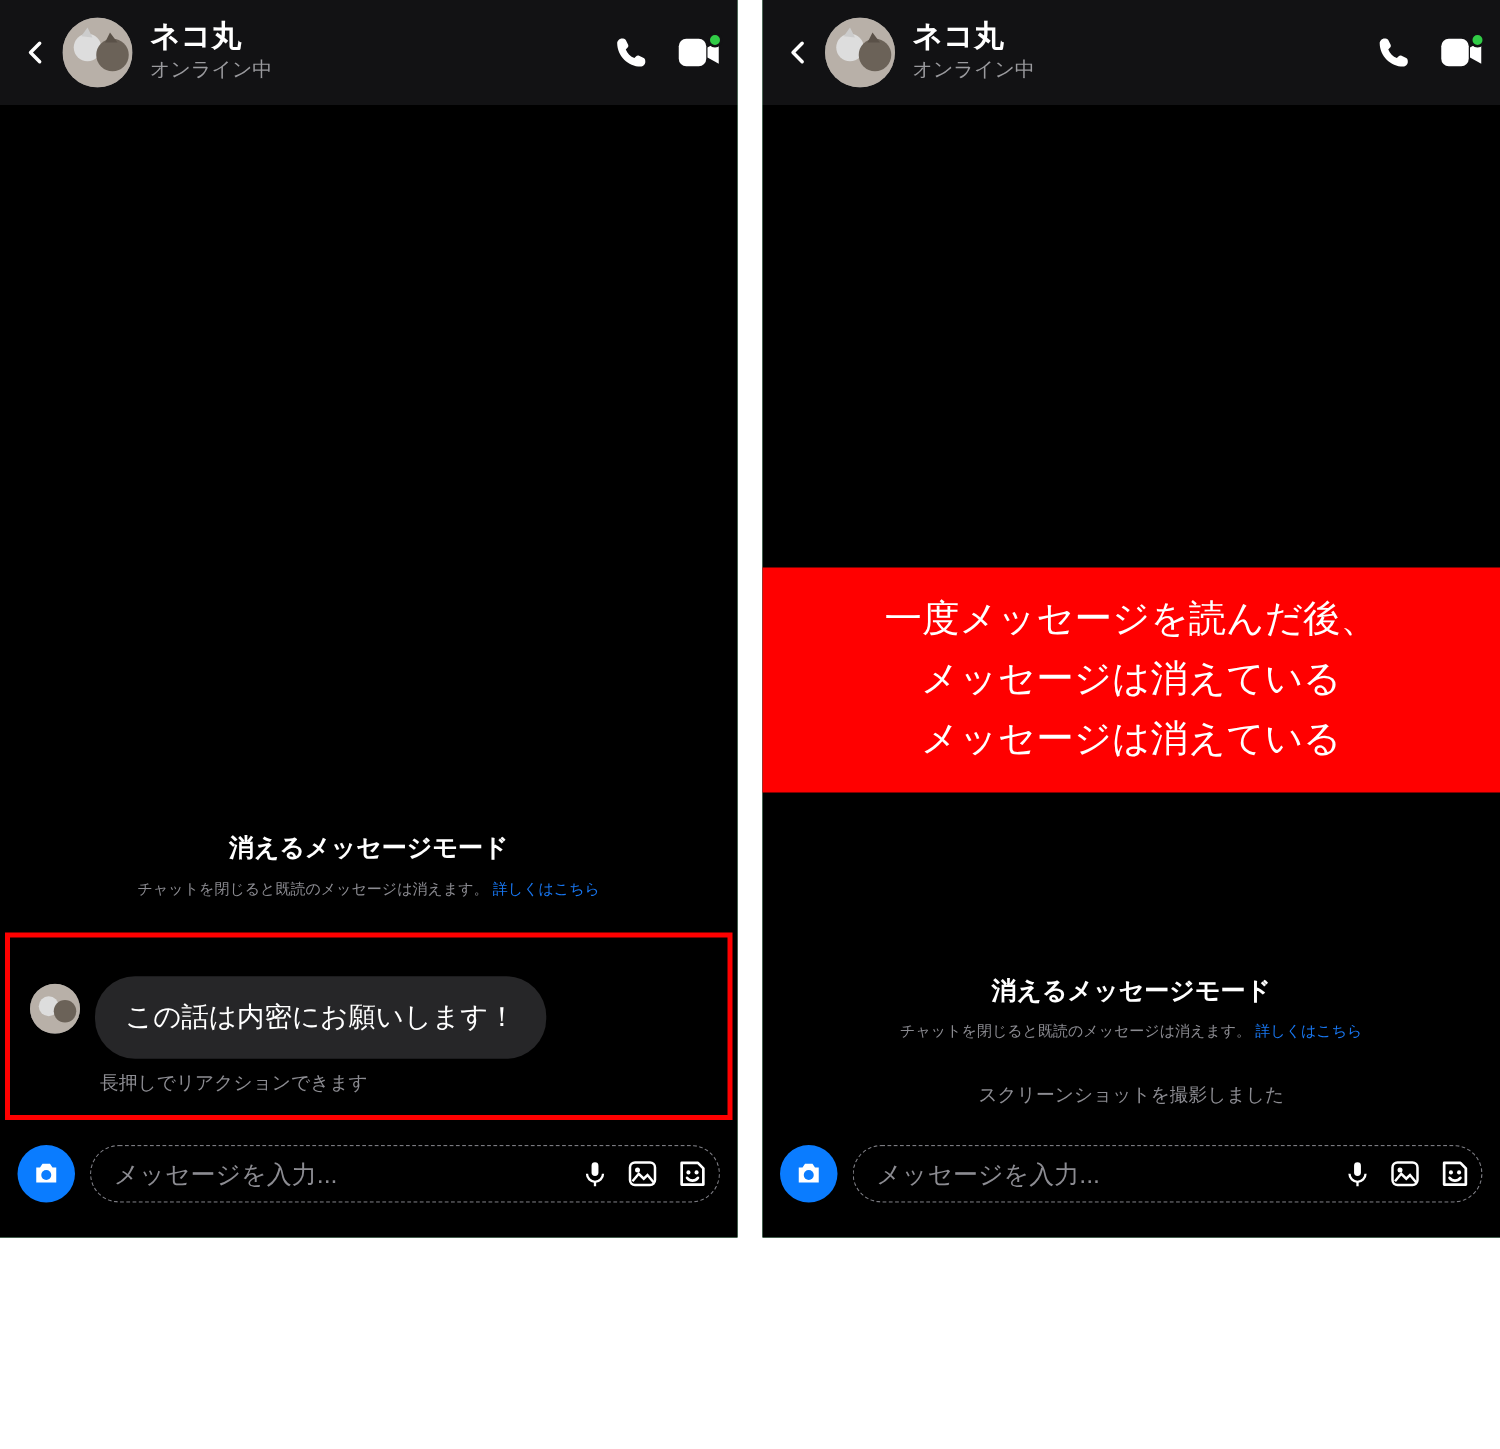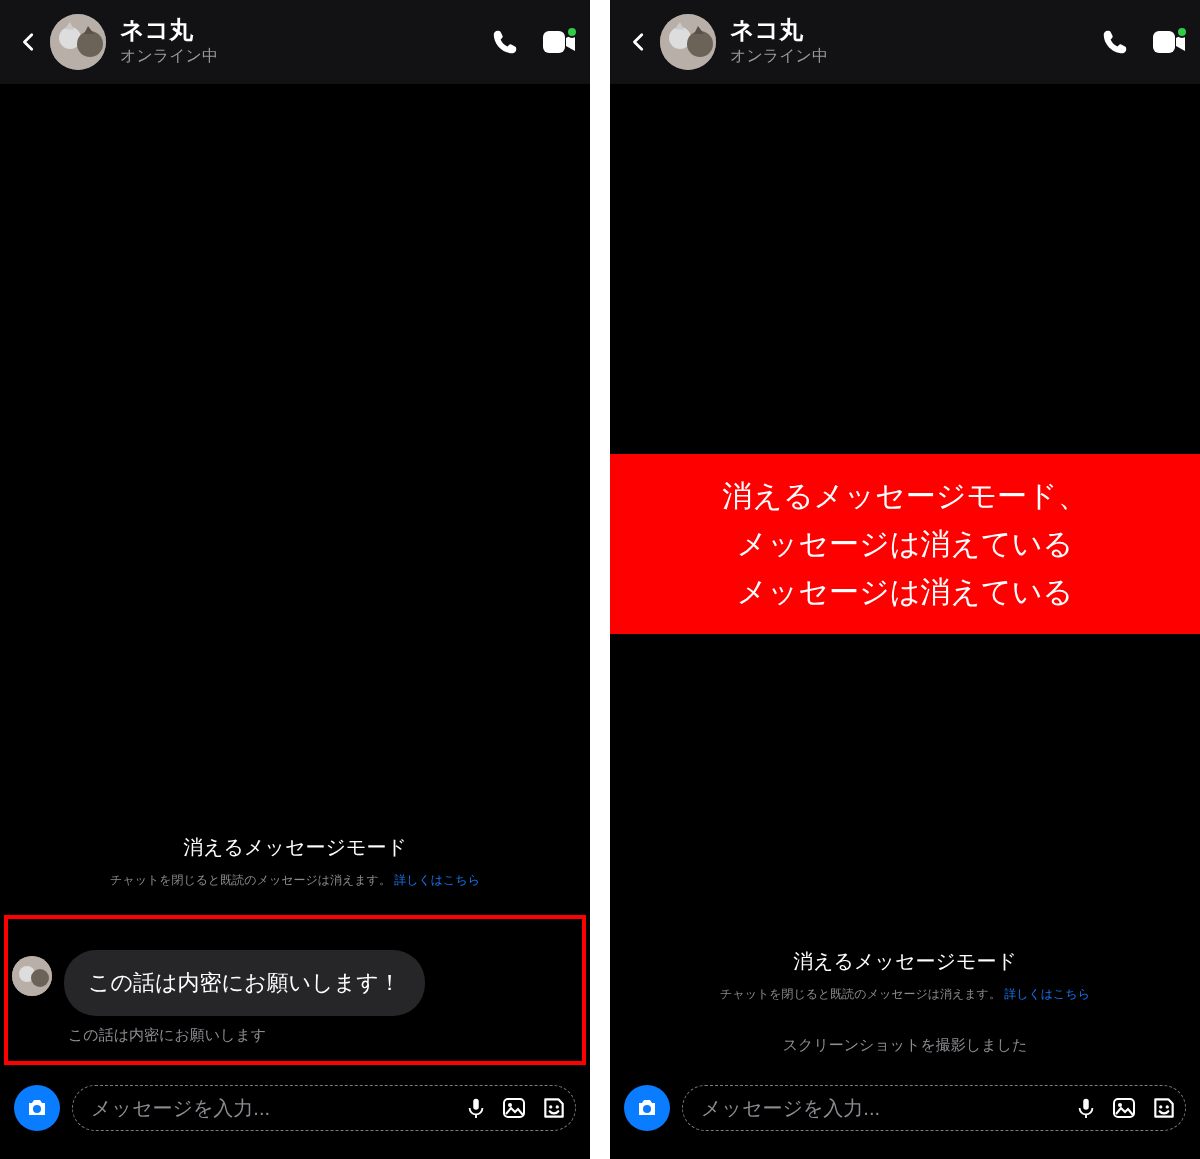--- a/index.html
+++ b/index.html
@@ -1,37 +1,37 @@
 <!DOCTYPE html>
 <html><head>
   <meta charset="utf-8">
   <style>
     * { margin: 0; padding: 0; box-sizing: border-box; }
     html, body { width: 1200px; height: 1159px; background: #ffffff; font-family: -apple-system, "Hiragino Sans", "Yu Gothic", "Meiryo", sans-serif; }
     .wrap { display: flex; width: 1200px; height: 1159px; gap: 20px; padding: 0; background:#fff; }
-    .phone { width: 590px; height: 1159px; background: #15803d; position: relative; display: flex; flex-direction: column; color: #fff; }
+    .phone { width: 590px; height: 990px; background: #15803d; position: relative; display: flex; flex-direction: column; color: #fff; }
     
     .hdr { height: 84px; display: flex; align-items: center; padding: 0 14px; background: #121214; }
     .back { width: 30px; display:flex; align-items:center; justify-content:center; color:#fff; }
     .avatar { width: 56px; height: 56px; border-radius: 50%; overflow:hidden; margin-left: 6px; flex-shrink:0; background:#777; }
     .avatar svg { width:100%; height:100%; display:block; }
     .name-col { margin-left: 14px; flex: 1 1 auto; }
     .uname { font-size: 24px; font-weight: 700; color:#fff; line-height:1.1; }
     .ustatus { font-size: 16px; color:#9a9a9e; margin-top:2px; }
     .hicons { display:flex; align-items:center; gap:22px; }
     .icon { color:#fff; display:flex; align-items:center; justify-content:center; }
     .video-wrap { position:relative; }
     .dot-green { position:absolute; top:-2px; right:-2px; width:12px; height:12px; background:#31cc46; border-radius:50%; border:2px solid #121214; }
     
     .body { flex:1 1 auto; position:relative; background:#000; }
     .vanish-block { position:absolute; left:0; right:0; text-align:center; }
-    .vanish-title { font-size:20px; font-weight:400; color:#fff; }
+    .vanish-title { font-size:20px; font-weight:700; color:#fff; }
     .vanish-desc { font-size:12px; color:#8c8c92; margin-top:10px; line-height:1.5; padding:0 40px; }
     .vanish-link { color:#1877f2; }
-    .msg-row { position:absolute; left:12px; right:12px; display:flex; align-items:flex-start; gap:12px; }
+    .msg-row { position:absolute; left:24px; right:12px; display:flex; align-items:flex-start; gap:12px; }
     .mini-avatar { width:40px; height:40px; border-radius:50%; overflow:hidden; background:#777; flex-shrink:0; margin-top:6px; }
     .mini-avatar svg{width:100%;height:100%;}
     .bubble-col{flex:1;}
     .bubble { background:#262628; border-radius:32px; padding:18px 24px; font-size:22px; color:#fff; display:inline-block; max-width:100%; }
     .hint { font-size:15px; color:#8c8c92; margin-top:10px; margin-left:4px; }
     .sshint { font-size:15px; color:#8c8c92; text-align:center; }
     .red-outline { position:absolute; border:4px solid #ff0000; pointer-events:none; }
     .red-banner { position:absolute; background:#ff0000; color:#fff; text-align:center; font-size:30px; line-height:1.6; font-family:"Hiragino Mincho ProN","Yu Mincho",serif; padding:18px 10px; }
     
     .input-bar { height:74px; display:flex; align-items:flex-start; padding:0 14px 12px 14px; gap:12px; background:#000; }
@@ -91,21 +91,21 @@
       <div class="msg-row" style="bottom:40px;">
         <div class="mini-avatar">
           <svg viewBox="0 0 40 40">
               <rect width="40" height="40" fill="#b8b0a8"></rect>
               <circle cx="15" cy="18" r="8" fill="#ddd"></circle>
               <circle cx="28" cy="22" r="9" fill="#6b6258"></circle>
             </svg>
         </div>
         <div class="bubble-col">
           <div class="bubble">この話は内密にお願いします！</div>
-          <div class="hint">この話は内密にお願いします</div>
+          <div class="hint">長押しでリアクションできます</div>
         </div>
       </div>
       <div class="red-outline" style="left:4px; right:4px; bottom:20px; height:150px;"></div>
     </div>
     <div class="input-bar">
       <div class="cam-btn">
         <svg width="24" height="24" viewBox="0 0 24 24">
             <path d="M4 7h3l2-3h6l2 3h3v12H4z" fill="#fff"></path>
             <circle cx="12" cy="13" r="4" fill="#0a7cff"></circle>
           </svg>
@@ -170,21 +170,21 @@
           <svg width="34" height="28" viewBox="0 0 34 28">
               <rect x="1" y="3" width="22" height="22" rx="6" fill="#fff"></rect>
               <path d="M24 10 L33 5 V23 L24 18 Z" fill="#fff"></path>
             </svg>
           <div class="dot-green"></div>
         </div>
       </div>
     </div>
     <div class="body">
       <div class="red-banner" style="left:0; right:0; top:370px;">
-        <div>消えるメッセージモード、</div>
+        <div>一度メッセージを読んだ後、</div>
         <div>メッセージは消えている</div>
         <div>メッセージは消えている</div>
       </div>
       <div class="vanish-block" style="bottom:82px;">
         <div class="vanish-title">消えるメッセージモード</div>
         <div class="vanish-desc">
           <span>チャットを閉じると既読のメッセージは消えます。</span>
           <span class="vanish-link">詳しくはこちら</span>
         </div>
       </div>

